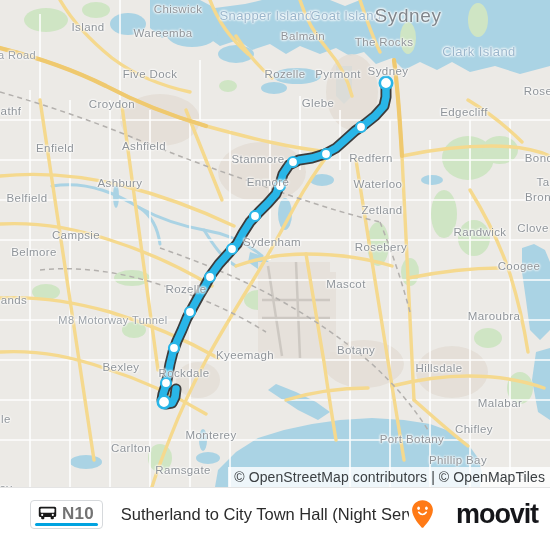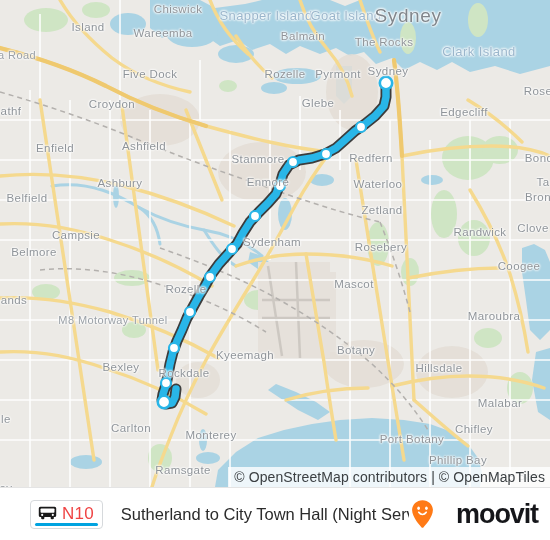--- a/index.html
+++ b/index.html
@@ -61,21 +61,21 @@
     border-radius: 4px;
     background: #fff;
     padding: 4px 8px 6px 7px;
     flex: 0 0 auto;
   }
   #route-badge .underline {
     position: absolute; left: 4px; right: 4px; bottom: 2px;
     height: 3px; background: #00a3e0; border-radius: 2px;
   }
   #route-num {
-    font-size: 17px; font-weight: normal; color: #ef4444;
+    font-size: 17px; font-weight: bold; color: #737373;
     letter-spacing: .2px; line-height: 1;
   }
   #route-title {
     flex: 1 1 auto;
     font-size: 16.5px;
     color: #2b2b2b;
     margin-left: 18px;
     white-space: nowrap;
     overflow: hidden;
   }
@@ -328,32 +328,32 @@
         <div class="map-label lbl-suburb" style="left: 382px; top: 210px;">Zetland</div>
         <div class="map-label lbl-suburb" style="left: 538px; top: 197px;">Bron</div>
         <div class="map-label lbl-suburb" style="left: 480px; top: 232px;">Randwick</div>
         <div class="map-label lbl-suburb" style="left: 533px; top: 228px;">Clove</div>
         <div class="map-label lbl-suburb" style="left: 76px; top: 235px;">Campsie</div>
         <div class="map-label lbl-suburb" style="left: 272px; top: 242px;">Sydenham</div>
         <div class="map-label lbl-suburb" style="left: 381px; top: 247px;">Rosebery</div>
         <div class="map-label lbl-suburb" style="left: 519px; top: 258px; margin-top: 8px;">Coogee</div>
         <div class="map-label lbl-suburb" style="left: 34px; top: 252px;">Belmore</div>
         <div class="map-label lbl-suburb" style="left: 186px; top: 289px;">Rozelle</div>
-        <div class="map-label lbl-suburb" style="left: 346px; top: 284px; margin-left: 8px;">Mascot</div>
+        <div class="map-label lbl-suburb" style="left: 346px; top: 284px;">Mascot</div>
         <div class="map-label lbl-suburb" style="left: 14px; top: 300px;">ands</div>
         <div class="map-label lbl-road" style="left: 113px; top: 320px;">M8 Motorway Tunnel</div>
         <div class="map-label lbl-suburb" style="left: 494px; top: 316px;">Maroubra</div>
         <div class="map-label lbl-suburb" style="left: 356px; top: 350px;">Botany</div>
         <div class="map-label lbl-suburb" style="left: 439px; top: 368px;">Hillsdale</div>
         <div class="map-label lbl-suburb" style="left: 121px; top: 367px;">Bexley</div>
         <div class="map-label lbl-suburb" style="left: 245px; top: 355px;">Kyeemagh</div>
         <div class="map-label lbl-suburb" style="left: 184px; top: 373px;">Rockdale</div>
         <div class="map-label lbl-suburb" style="left: 500px; top: 403px;">Malabar</div>
         <div class="map-label lbl-suburb" style="left: 474px; top: 429px;">Chifley</div>
-        <div class="map-label lbl-suburb" style="left: 131px; top: 428px;">Carlton</div>
+        <div class="map-label lbl-suburb" style="left: 131px; top: 448px;">Carlton</div>
         <div class="map-label lbl-suburb" style="left: 211px; top: 435px;">Monterey</div>
         <div class="map-label lbl-suburb" style="left: 412px; top: 439px;">Port Botany</div>
         <div class="map-label lbl-suburb" style="left: 6px; top: 419px;">le</div>
         <div class="map-label lbl-suburb" style="left: 458px; top: 460px;">Phillip Bay</div>
         <div class="map-label lbl-suburb" style="left: 183px; top: 470px;">Ramsgate</div>
         <div class="map-label lbl-suburb" style="left: 6px; top: 488px;">ey</div>
         <div class="map-label lbl-suburb" style="left: 513px; top: 476px;">Little Bay</div>
       </div>
 
     <div id="attrib">© OpenStreetMap contributors | © OpenMapTiles</div>

